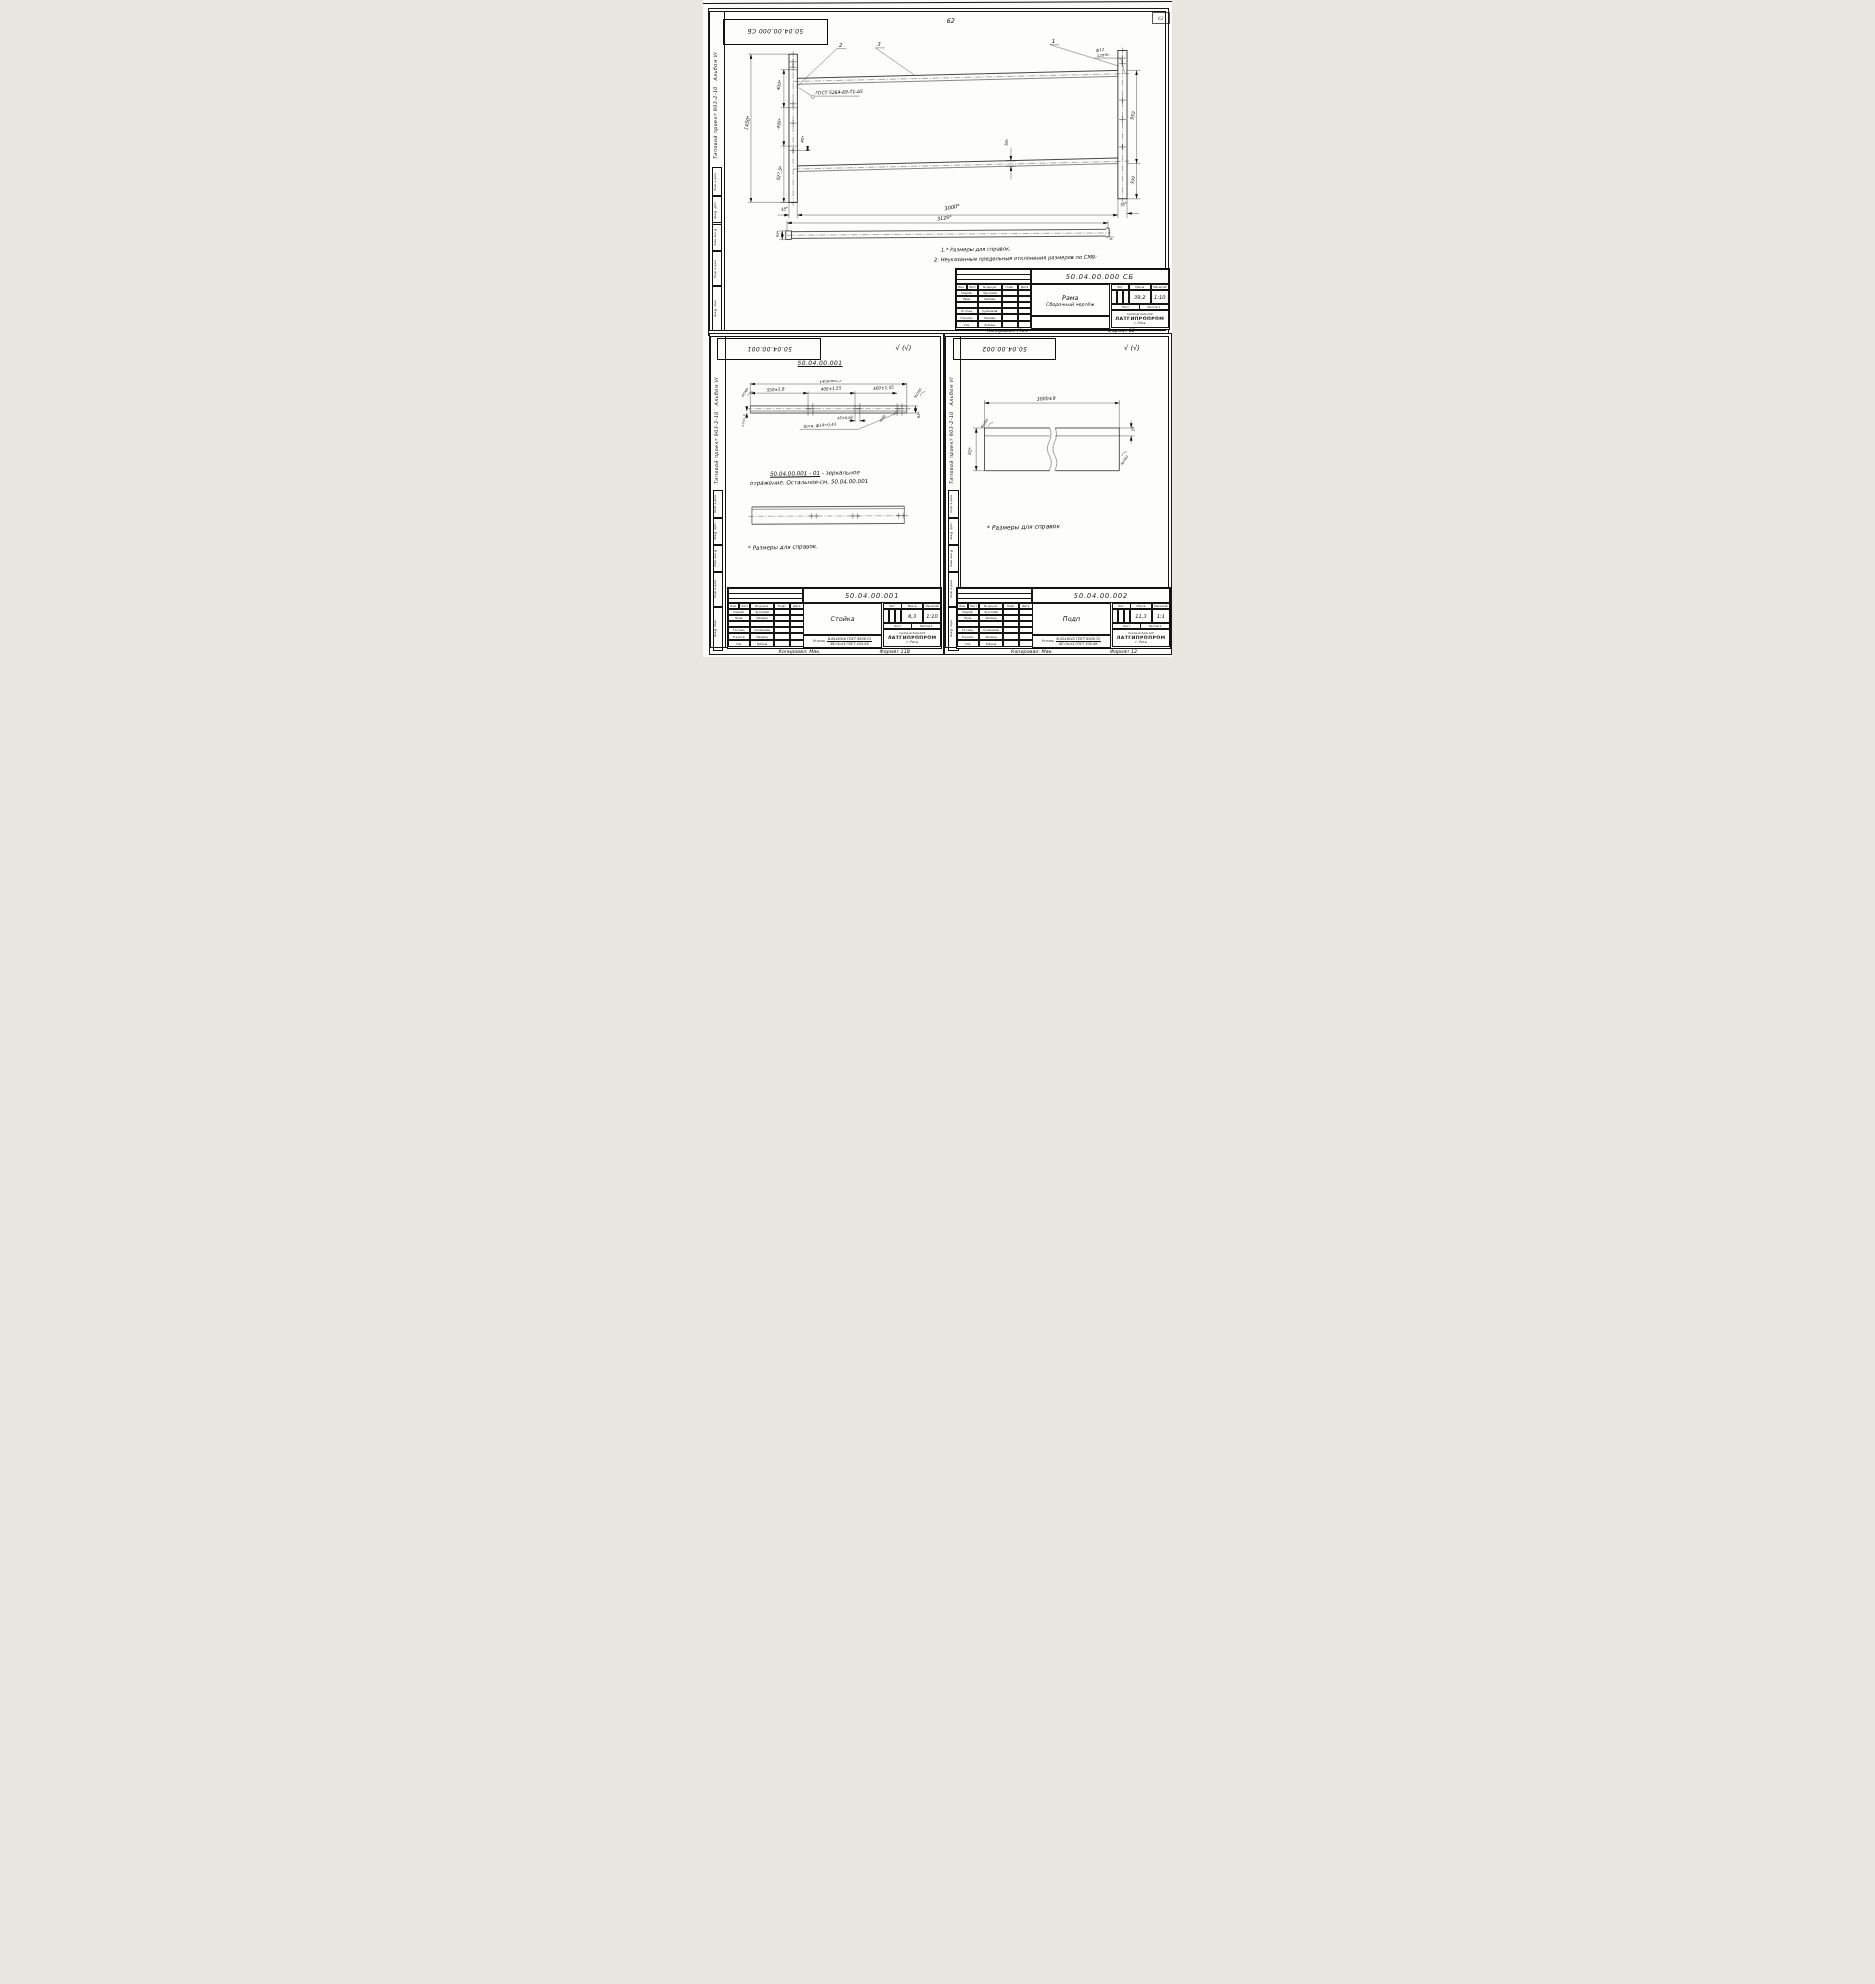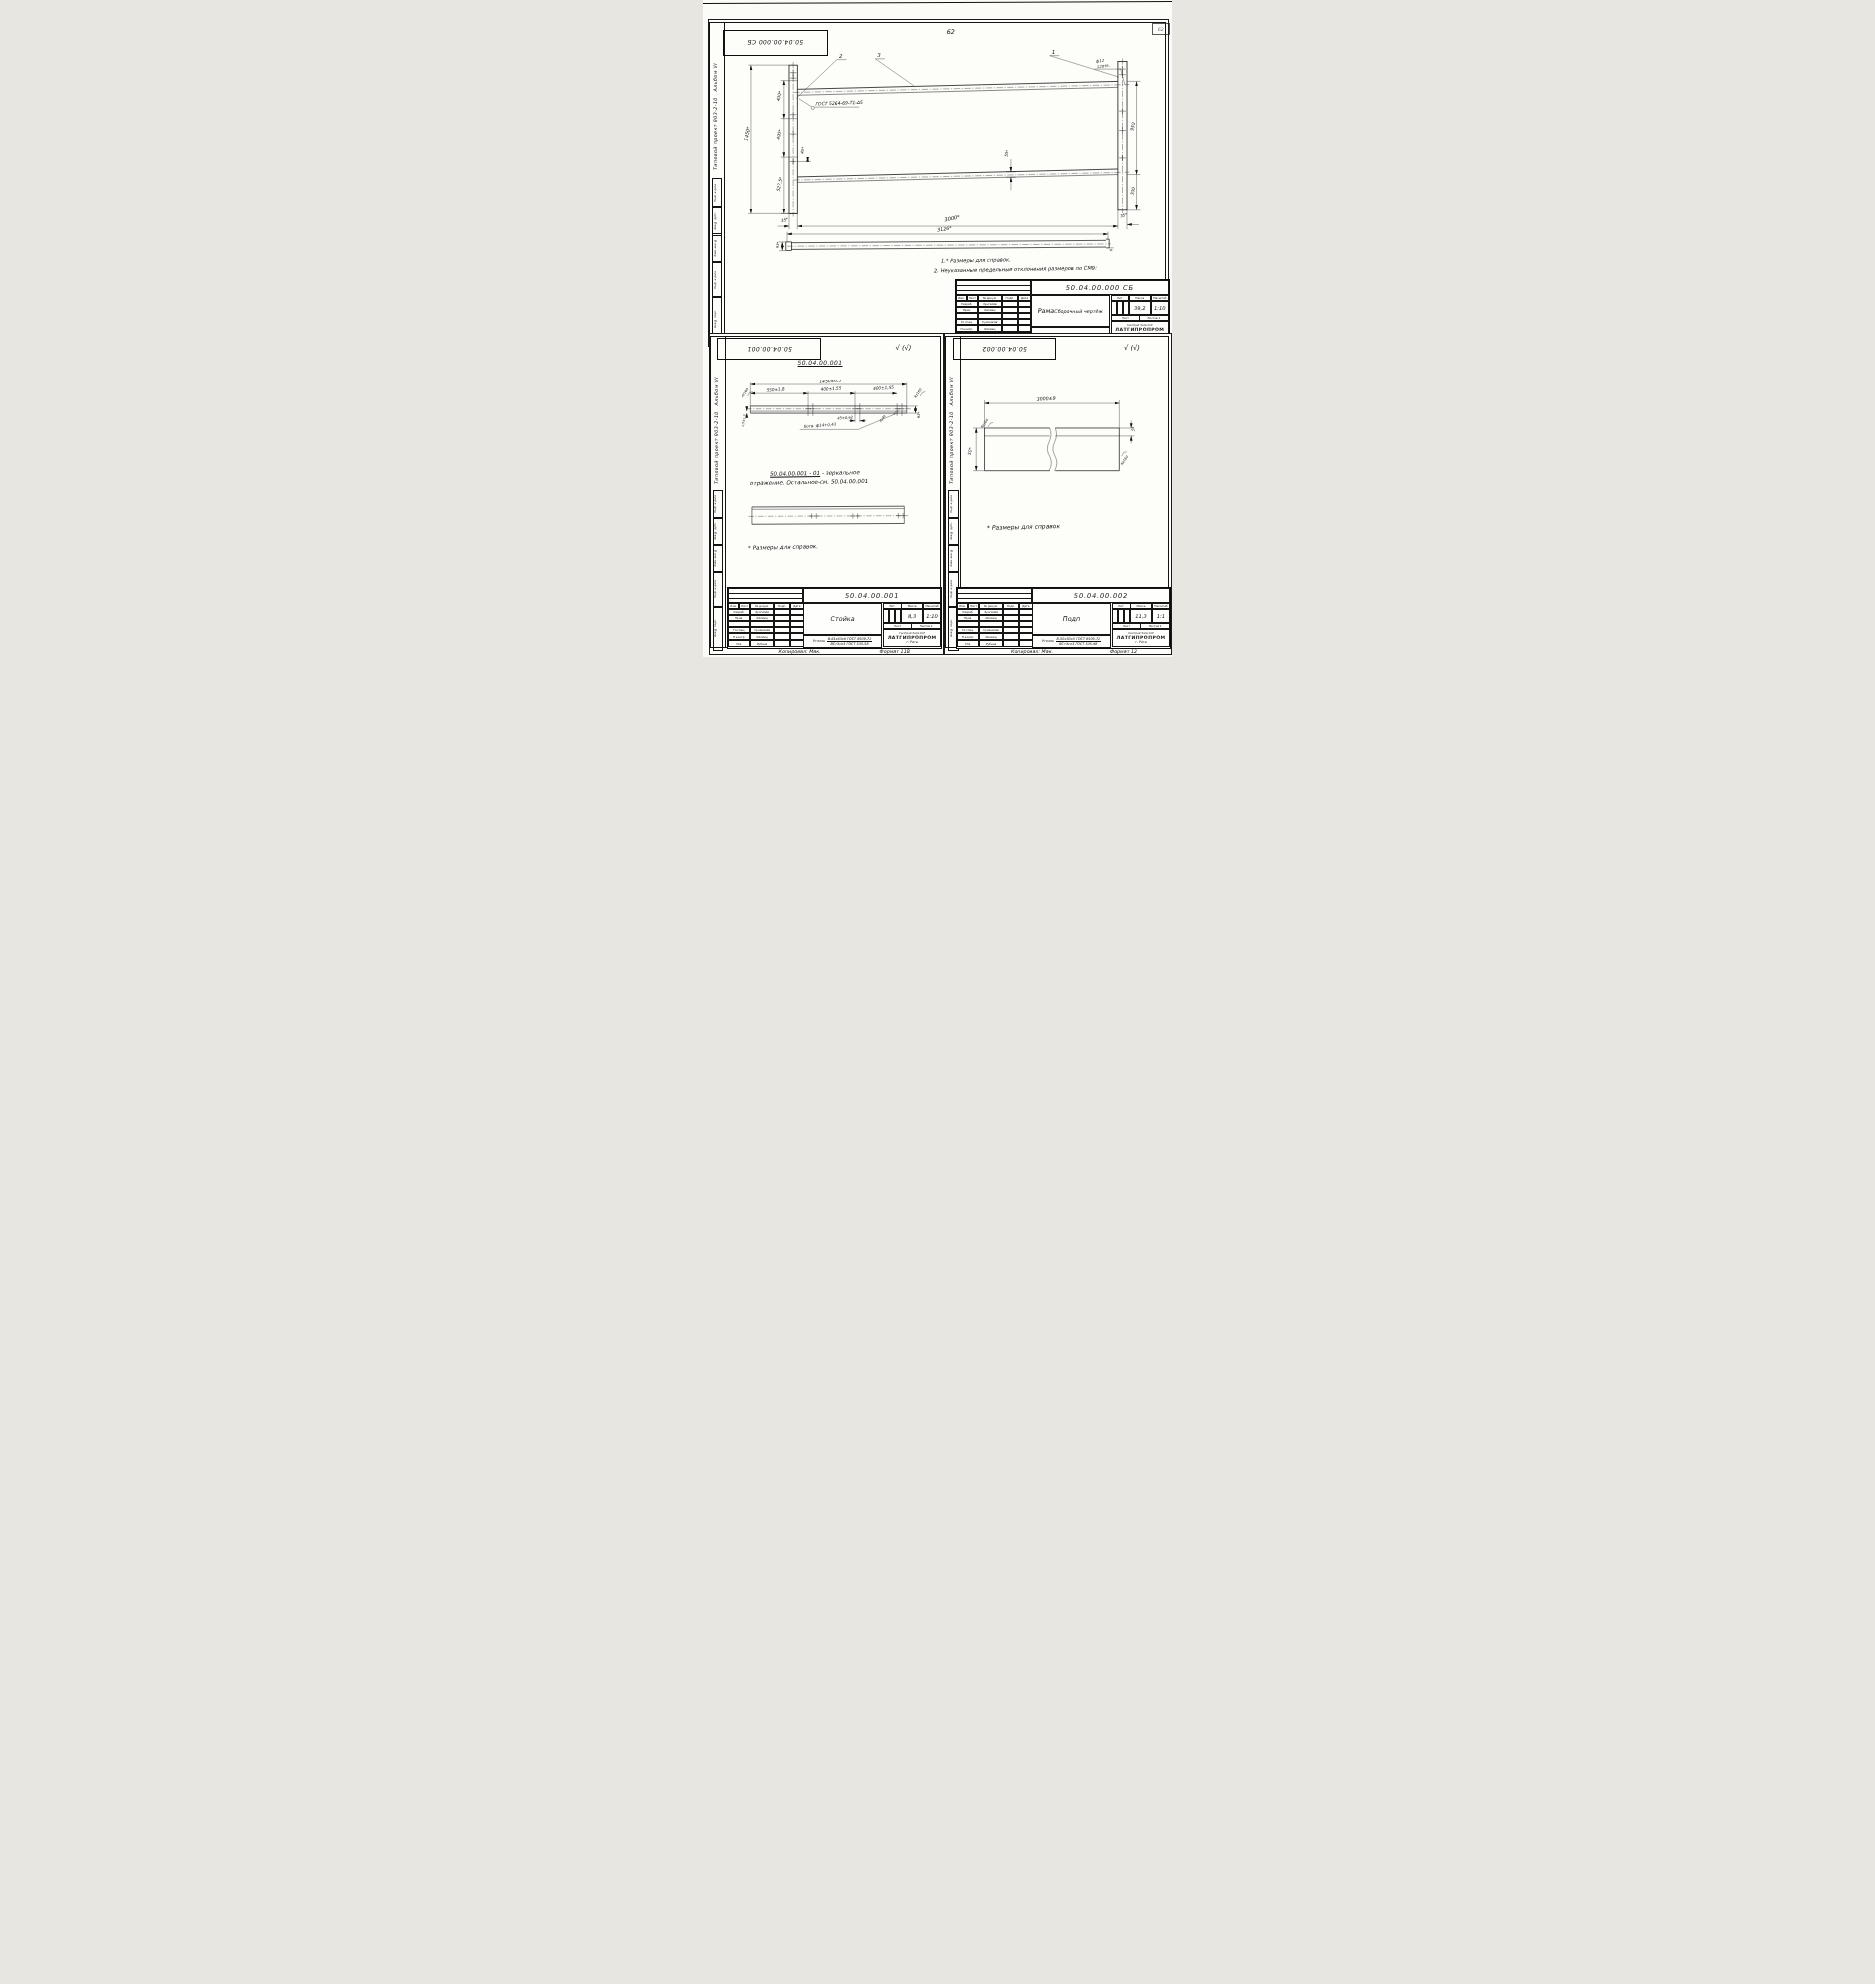--- a/index.html
+++ b/index.html
@@ -33,21 +33,21 @@
   .copied{position:absolute;font-style:italic;font-size:4.8px;white-space:nowrap;}
   svg text{font-family:"DejaVu Sans",sans-serif;font-style:italic;fill:#121212;}
   .scanline{position:absolute;background:#111;}
 </style>
 </head>
 <body>
 
 <div class="page">
   <div class="scanline" style="left:0;top:1.6px;width:469px;height:0.8px;transform:rotate(-0.25deg);"></div>
 
-  <div class="sheet" style="left:4.8px;top:19px;width:459px;height:326px;">
+  <div class="sheet" style="left:4.8px;top:8px;width:459px;height:326px;">
     <div class="inner" style="left:14px;top:2.4px;right:1.6px;bottom:3.6px;"></div>
     <div class="sidebar" style="left:0;top:2.4px;bottom:3.6px;width:14px;">
       <div class="vtext" style="left:3.2px;top:16px;height:131px;">
         <span>Типовой проект 903-2-10</span>&nbsp;&nbsp;
         <span>Альбом VI</span>
       </div>
       <div class="sb-box" style="top:155px;height:28px;">
           <span>Подп. и дата</span>
         </div>
       <div class="sb-box" style="top:183px;height:28px;">
@@ -222,21 +222,21 @@
         <div class="c" style="left:62px;top:39px;width:13.5px;height:6.4px;"></div>
       <div class="c lab" style="left:0;top:45px;width:22px;height:7.1px;">Н.контр.</div>
       <div class="c lab h" style="left:22px;top:45px;width:24px;height:7.1px;">Колмец</div>
       <div class="c" style="left:46px;top:45px;width:16px;height:7.1px;"></div>
         <div class="c" style="left:62px;top:45px;width:13.5px;height:7.1px;"></div>
       <div class="c lab" style="left:0;top:52px;width:22px;height:7.1px;">Утв.</div>
       <div class="c lab h" style="left:22px;top:52px;width:24px;height:7.1px;">Рубина</div>
       <div class="c" style="left:46px;top:52px;width:16px;height:7.1px;"></div>
         <div class="c" style="left:62px;top:52px;width:13.5px;height:7.1px;"></div>
       <div class="c docnum" style="left:75px;top:0;width:138px;height:15px;">50.04.00.000 СБ</div>
-      <div class="c" style="left:75px;top:15px;width:79px;height:32px;flex-direction:row;">
+      <div class="c" style="left:75px;top:15px;width:79px;height:32px;flex-direction:column;">
         <span class="pname">Рама</span>
         <span class="ptype">Сборочный чертёж</span>
       </div>
       <div class="c" style="left:75px;top:47px;width:79px;height:12.7px;"></div>
       <div class="c lab" style="left:155px;top:15px;width:18.7px;height:6.4px;">Лит.</div>
       <div class="c lab" style="left:173px;top:15px;width:22px;height:6.4px;">Масса</div>
       <div class="c lab" style="left:195px;top:15px;width:18px;height:6.4px;">Масштаб</div>
       <div class="c" style="left:155px;top:21.4px;width:6.4px;height:13.5px;"></div>
       <div class="c" style="left:161px;top:21.4px;width:6px;height:13.5px;"></div>
       <div class="c" style="left:167px;top:21.4px;width:6.4px;height:13.5px;"></div>

